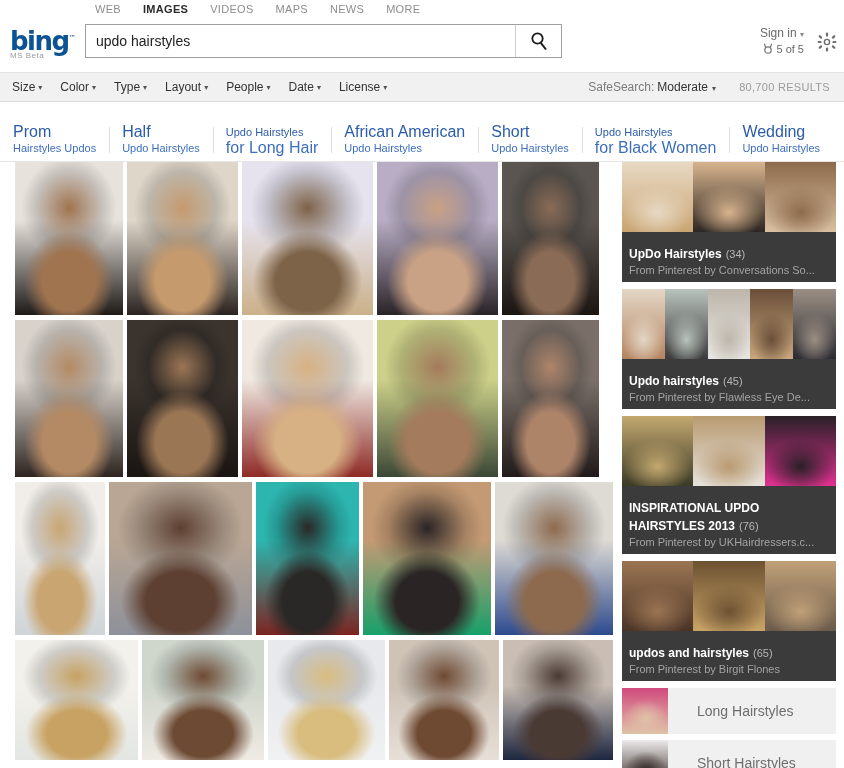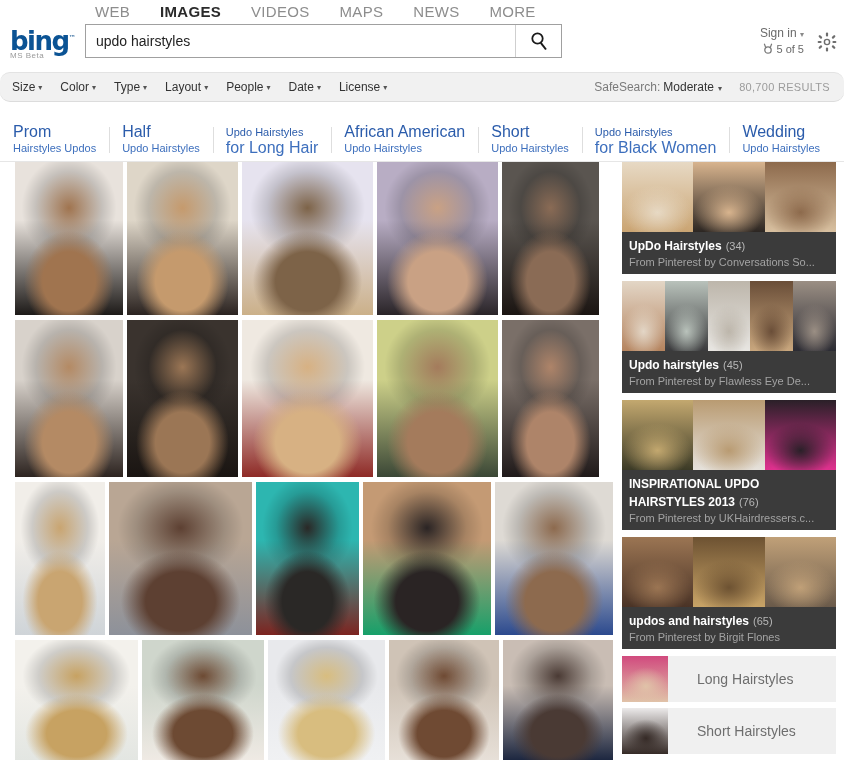--- a/index.html
+++ b/index.html
@@ -20,22 +20,22 @@
   #header {
     position: relative;
     height: 72px;
     background: #fff;
   }
   #scopebar {
     position: absolute;
     left: 95px;
     top: 3px;
     display: flex;
-    gap: 30px;
-    font-size: 15px;
+    gap: 22px;
+    font-size: 11px;
     letter-spacing: .3px;
   }
   .scope-item {
     color: #8d8d8d;
     text-decoration: none;
     cursor: pointer;
   }
   .scope-item.active {
     color: #2b2b2b;
     font-weight: bold;
@@ -125,34 +125,33 @@
 
   
   #filterbar {
     position: relative;
     height: 28px;
     background: #f1f1f1;
     border-top: 1px solid #e3e3e3;
     border-bottom: 1px solid #dcdcdc;
     display: flex;
     align-items: center;
-    border-radius: 10px;
   }
   .filter {
     font-size: 12px;
     color: #333;
     margin-left: 18px;
     cursor: pointer;
     white-space: nowrap;
   }
   .filter:first-child { margin-left: 12px; }
   .filter .caret { font-size: 8px; color: #555; margin-left: 3px; position: relative; top: -1px;}
   #safesearch {
     position: absolute;
-    right: 122px;
+    right: 128px;
     font-size: 12px;
     color: #7a7a7a;
     white-space: nowrap;
     cursor: pointer;
   }
   #safesearch .val { color: #333; margin-left: 3px; }
   #resultcount {
     position: absolute;
     right: 14px;
     font-size: 11px;
@@ -234,21 +233,21 @@
     background: #3a3a3a;
   }
   .coll-thumbs {
     display: flex;
     height: 70px;
     overflow: hidden;
   }
   .coll-thumbs .ct { flex: 1 1 0; position: relative; overflow: hidden; }
   .coll-meta {
     background: #3b3b3b;
-    padding: 4px 7px 6px 7px;
+    padding: 12px 7px 6px 7px;
   }
   .coll-title {
     font-size: 12px;
     color: #ffffff;
     font-weight: bold;
     display: inline;
   }
   .coll-count {
     font-size: 11px;
     color: #b6b6b6;

